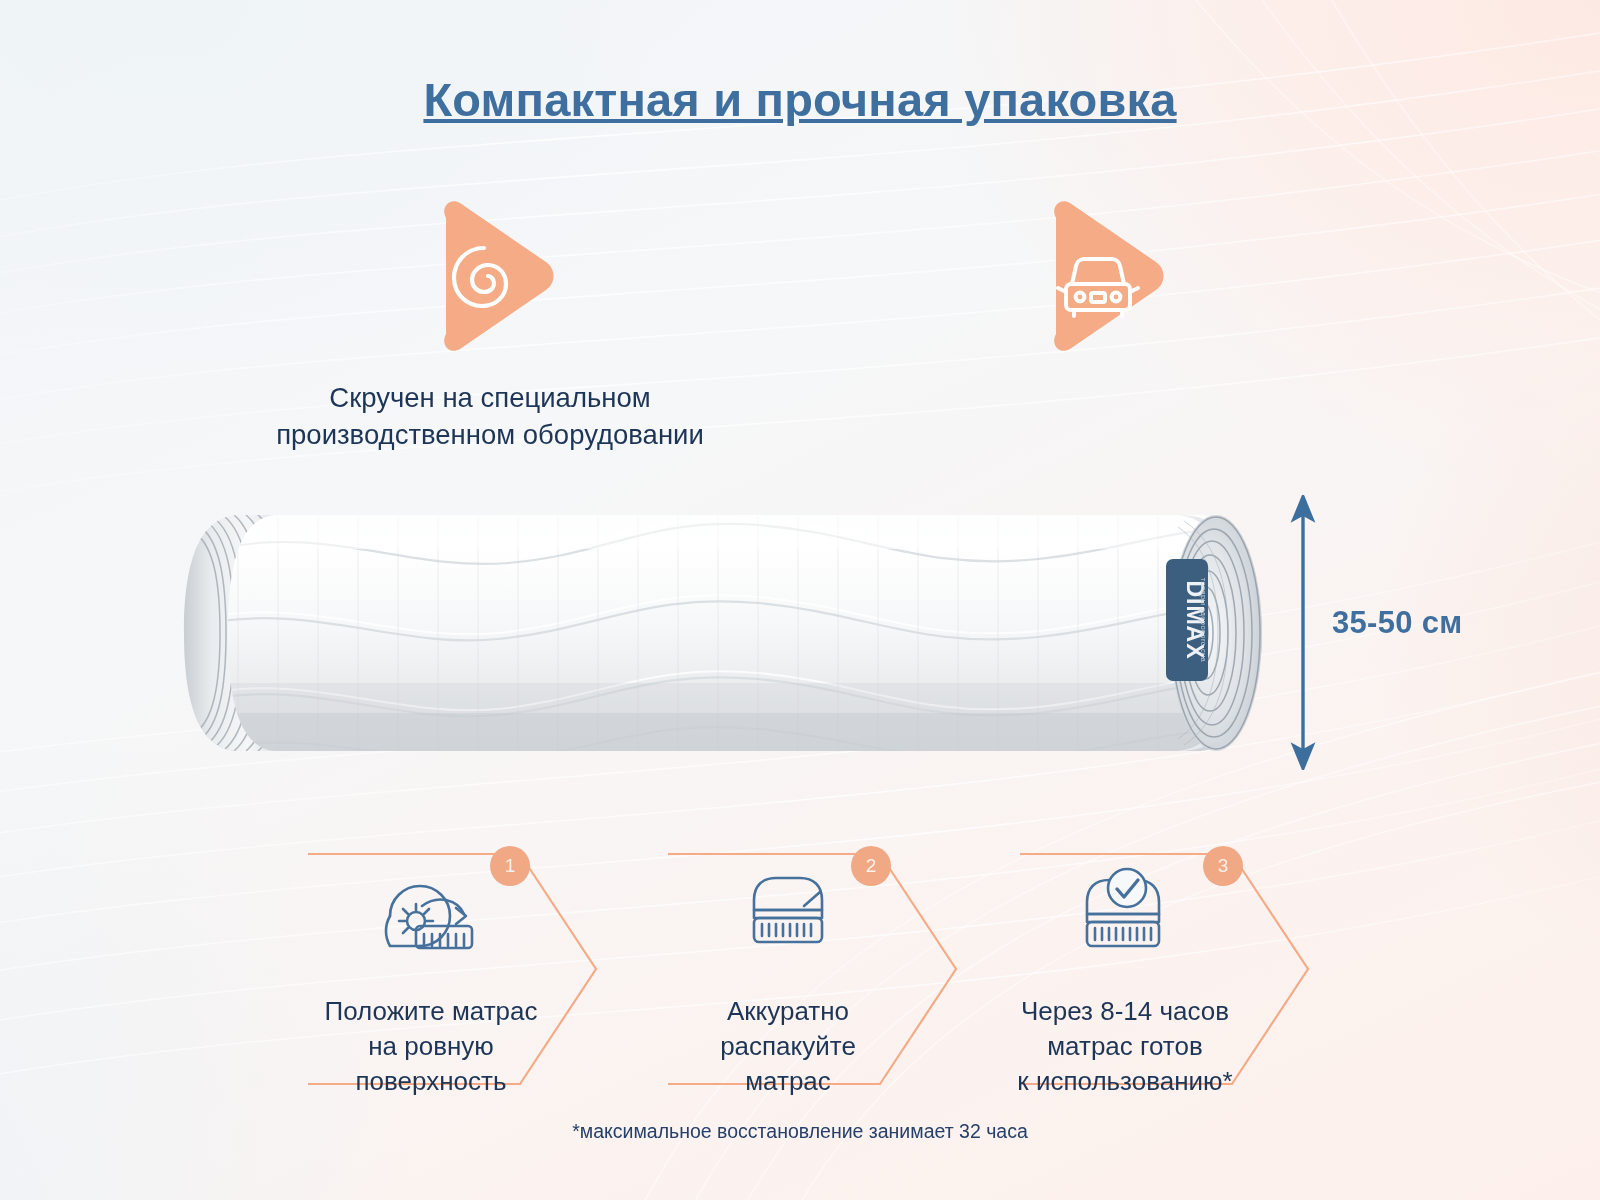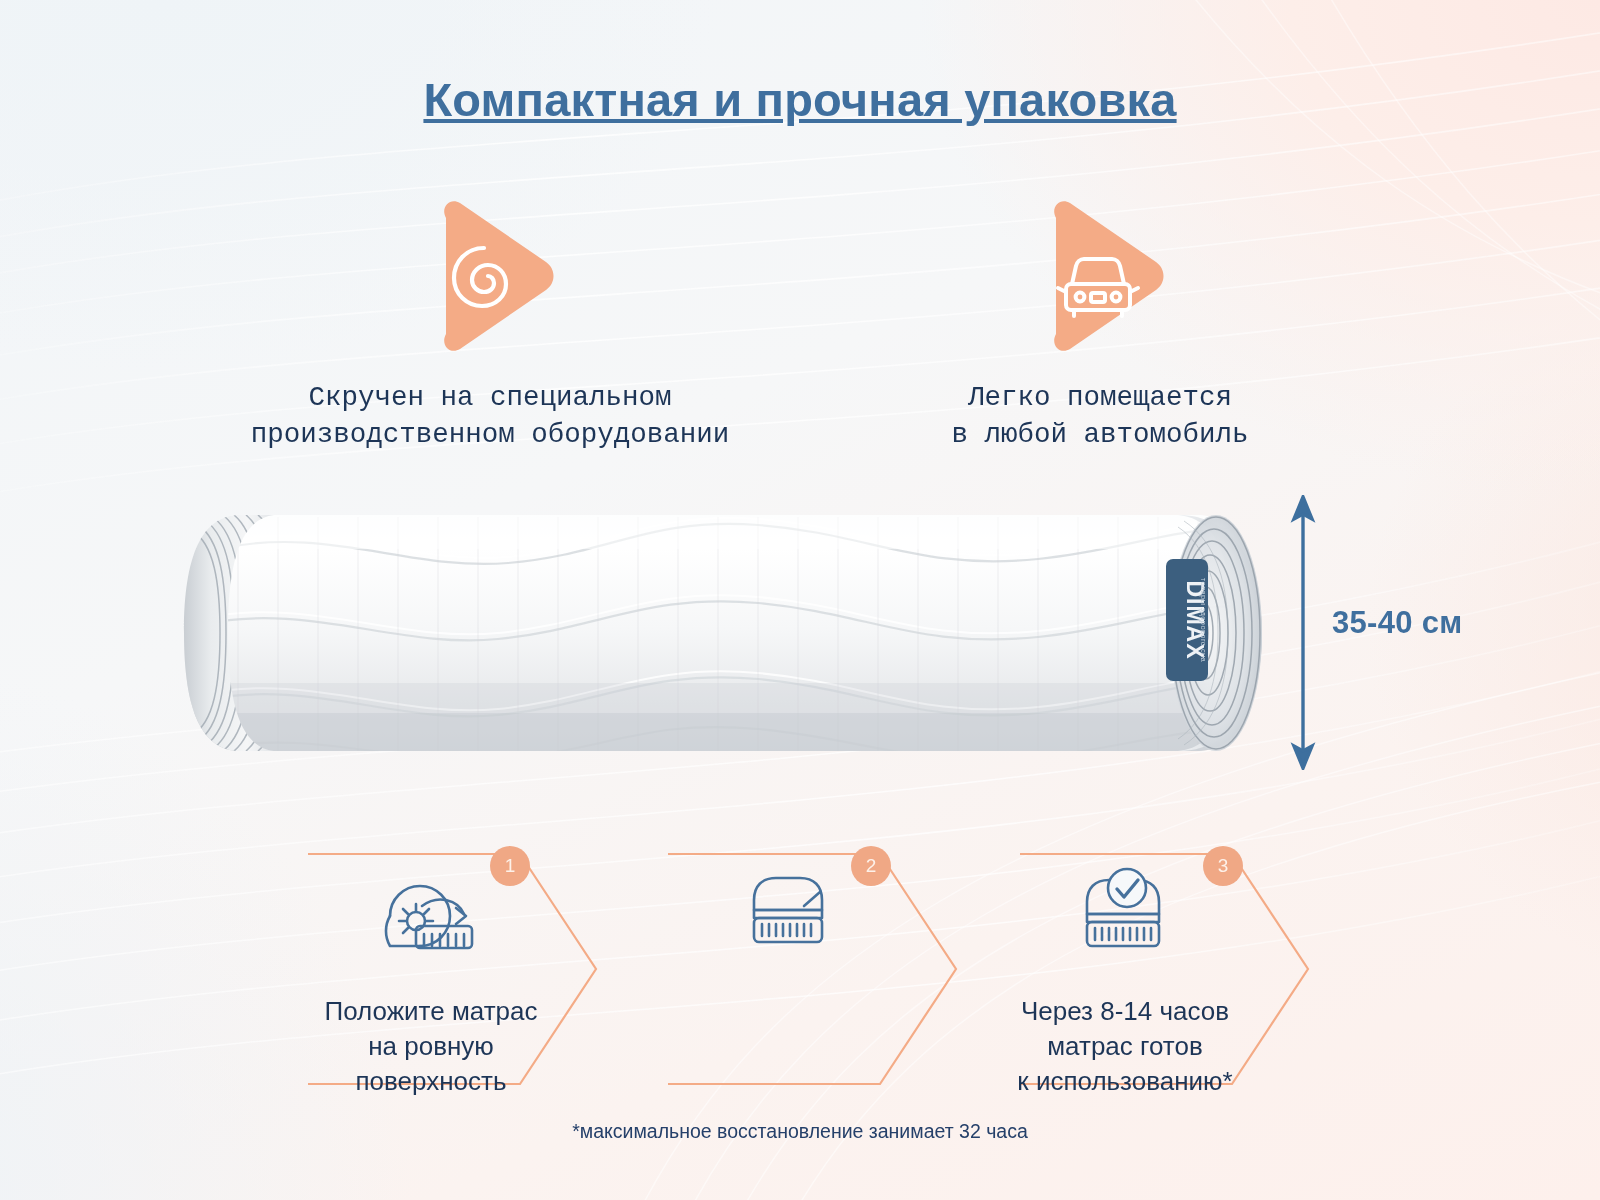--- a/index.html
+++ b/index.html
@@ -27,21 +27,21 @@
   .title {
     position:absolute; top:72px; left:0; width:1600px;
     text-align:center;
     font-size:47px; font-weight:bold; letter-spacing:.2px;
     color:#3f6f9e;
     z-index:5;
     text-decoration:underline;
   }
 
   
-  .feature { position:absolute; z-index:5; text-align:center;font-family:Liberation Mono, monospace; }
+  .feature { position:absolute; z-index:5; text-align:center; }
   .feature-1 { left:180px; top:196px; width:620px; }
   .feature-2 { left:860px; top:196px; width:480px; }
 
   .tri-wrap { position:relative; height:175px; }
   .tri-svg { display:block; margin:0 auto; }
 
   .feature-text {
     margin-top:8px;
     font-size:27.5px; line-height:37px;
     color:#1d3557; font-weight:400;
@@ -170,22 +170,20 @@
         <path d="M46 96 L38 92"></path>
         <path d="M110 96 L118 92"></path>
         <circle cx="60" cy="101" r="4.4"></circle>
         <circle cx="96" cy="101" r="4.4"></circle>
         <rect x="71" y="97" width="14" height="9" rx="2"></rect>
         <path d="M54 114 L54 120"></path>
         <path d="M102 114 L102 120"></path>
       </g>
     </svg>
   </div>
-  <div class="feature-text">Легко помещается
-в любой автомобиль</div>
 </div>
 
 <svg id="roll" viewBox="0 0 1110 272">
   <defs>
     <linearGradient id="bodyG" x1="0" y1="0" x2="0" y2="1">
       <stop offset="0%" stop-color="#fbfcfd"></stop>
       <stop offset="14%" stop-color="#ffffff"></stop>
       <stop offset="48%" stop-color="#f6f7f8"></stop>
       <stop offset="78%" stop-color="#e8eaec"></stop>
       <stop offset="100%" stop-color="#dfe2e5"></stop>
@@ -297,21 +295,21 @@
   </g>
 </svg>
 
 <svg id="dim" viewBox="0 0 310 275">
   <g stroke="#3d6f9e" stroke-width="3.4" fill="#3d6f9e">
     <line x1="23" y1="14" x2="23" y2="261"></line>
     <path d="M23 2 L32 24 L23 19 L14 24 Z"></path>
     <path d="M23 273 L32 251 L23 256 L14 251 Z"></path>
   </g>
 </svg>
-<div class="dim-label">35-40 см</div>
+<div class="dim-label">35-50 см</div>
 
 <div id="steps">
   <svg width="1600" height="262" viewBox="0 0 1600 262" style="position:absolute;left:0;top:0;">
     <g fill="none" stroke="#f4ab86" stroke-width="2.2" stroke-linejoin="miter">
       <path d="M308 16 L520 16 L596 131 L520 246 L308 246"></path>
       <path d="M668 16 L880 16 L956 131 L880 246 L668 246"></path>
       <path d="M1020 16 L1232 16 L1308 131 L1232 246 L1020 246"></path>
     </g>
   </svg>
 
@@ -351,18 +349,21 @@
       <path d="M18 64 L18 76 M25 64 L25 76 M32 64 L32 76 M39 64 L39 76 M46 64 L46 76
                M53 64 L53 76 M60 64 L60 76 M67 64 L67 76 M74 64 L74 76"></path>
       <circle cx="50" cy="24" r="19" fill="#f6f8fa"></circle>
       <path d="M40 25 L47 33 L61 16" stroke-width="3.4"></path>
     </g>
   </svg>
 
   <div class="step-txt step-txt-1">Положите матрас
 на ровную
 поверхность</div>
+  <div class="step-txt step-txt-2">Аккуратно
+распакуйте
+матрас</div>
   <div class="step-txt step-txt-3">Через 8-14 часов
 матрас готов
 к использованию*</div>
 </div>
 
 <div class="footnote">*максимальное восстановление занимает 32 часа</div>
 
 </body></html>

